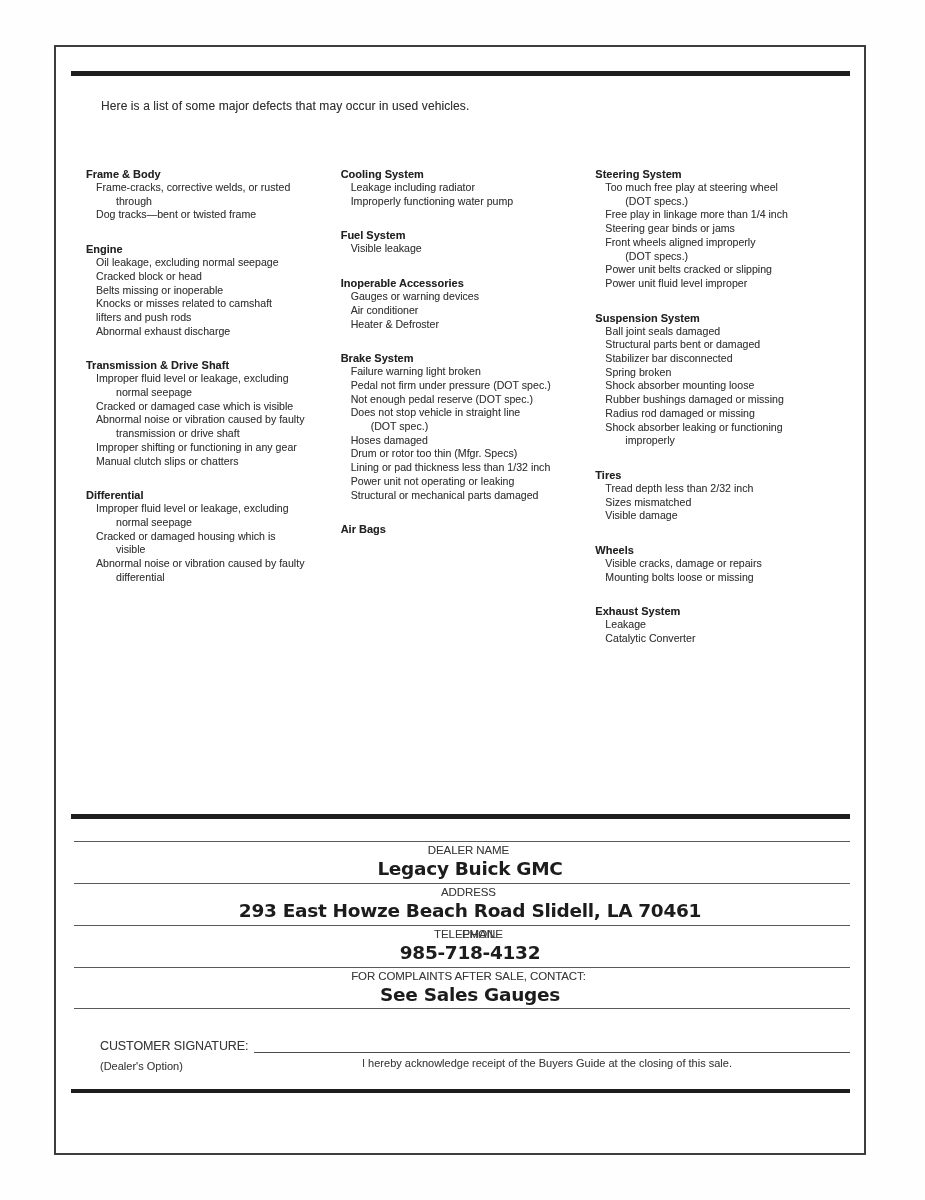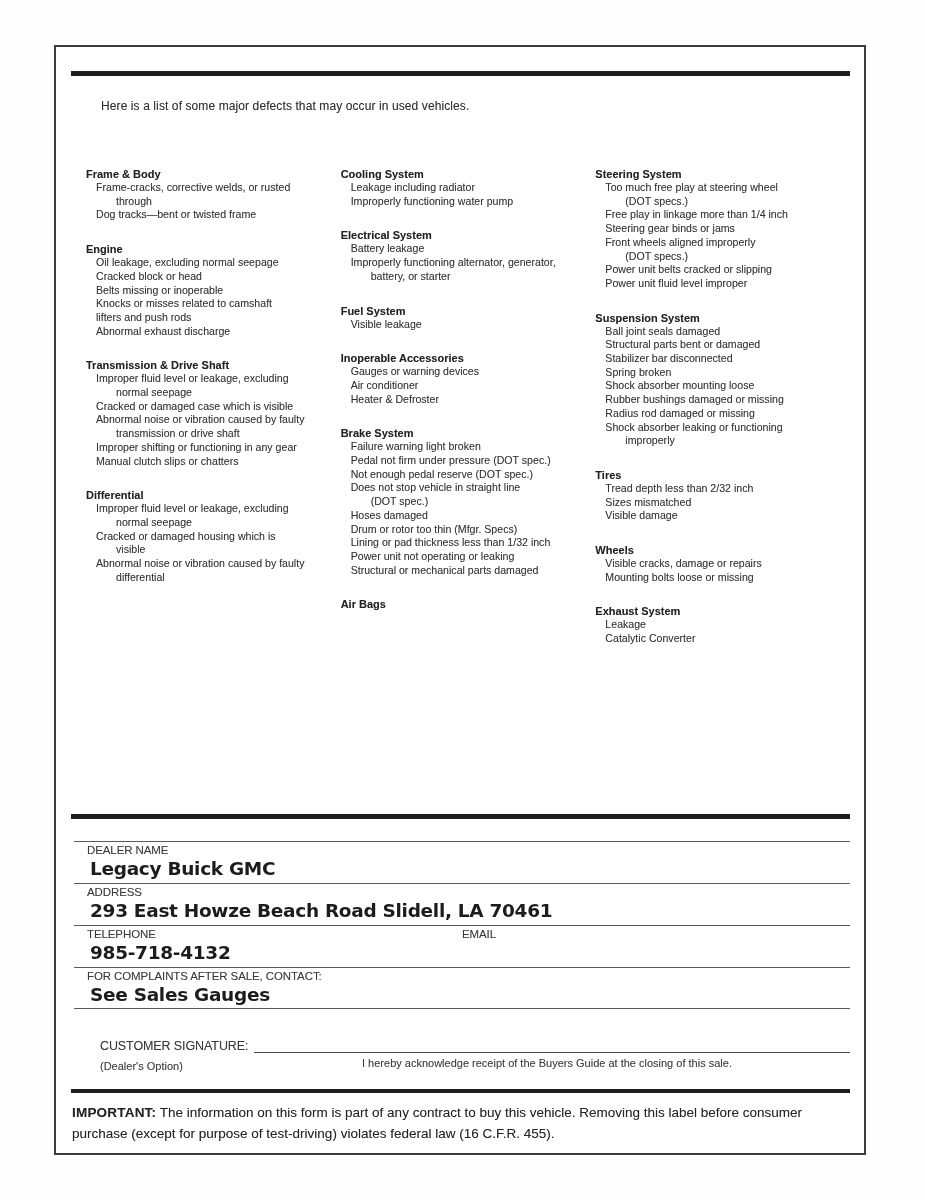--- a/index.html
+++ b/index.html
@@ -52,20 +52,21 @@
   .form-area{
     position:absolute;left:0;right:0;top:767px;
   }
   .form-rule{position:relative;margin:0 14px 22px 15px;height:4.5px;background:#1e1e1e;}
   .fields{margin:0 14px 0 18px;}
   .field{
     border-top:1.5px solid #5a5a5a;
     height:42px;box-sizing:border-box;
     padding:2px 0 0 13px;
     position:relative;
+    text-align:center;
   }
   .field:last-child{border-bottom:1.5px solid #5a5a5a;}
   .field-label{
     font-size:11.5px;color:#3a3a3a;letter-spacing:-.1px;
     line-height:13px;
     text-shadow:0 0 .5px rgba(60,60,60,.3);
   }
   .email-label{position:absolute;left:50%;top:2px;}
   .field-value{
     font-family:"DejaVu Sans",sans-serif;
@@ -142,26 +143,20 @@
 visible</div>
             <div class="item">Abnormal noise or vibration caused by faulty
 differential</div>
           </div>
         </div>
       <div class="col col-2">
           <div class="section">
             <div class="sec-title">Cooling System</div>
             <div class="item">Leakage including radiator</div>
             <div class="item">Improperly functioning water pump</div>
-          </div>
-          <div class="section">
-            <div class="sec-title">Electrical System</div>
-            <div class="item">Battery leakage</div>
-            <div class="item">Improperly functioning alternator, generator,
-battery, or starter</div>
           </div>
           <div class="section">
             <div class="sec-title">Fuel System</div>
             <div class="item">Visible leakage</div>
           </div>
           <div class="section">
             <div class="sec-title">Inoperable Accessories</div>
             <div class="item">Gauges or warning devices</div>
             <div class="item">Air conditioner</div>
             <div class="item">Heater &amp; Defroster</div>
@@ -255,20 +250,16 @@
           <span class="sig-line"></span>
         </div>
         <div class="sig-sub">
           <span class="sig-sublabel">(Dealer's Option)</span>
           <span class="sig-ack">I hereby acknowledge receipt of the Buyers Guide at the closing of this sale.</span>
         </div>
       </div>
 
       <div class="footer-rule"></div>
 
-      <div class="important">
-        <b>IMPORTANT:</b>
-        <span>The information on this form is part of any contract to buy this vehicle.  Removing this label before consumer purchase (except for purpose of test-driving) violates federal law (16 C.F.R. 455).</span>
-      </div>
     </div>
 
   </div>
 </div>
 
 </body></html>

